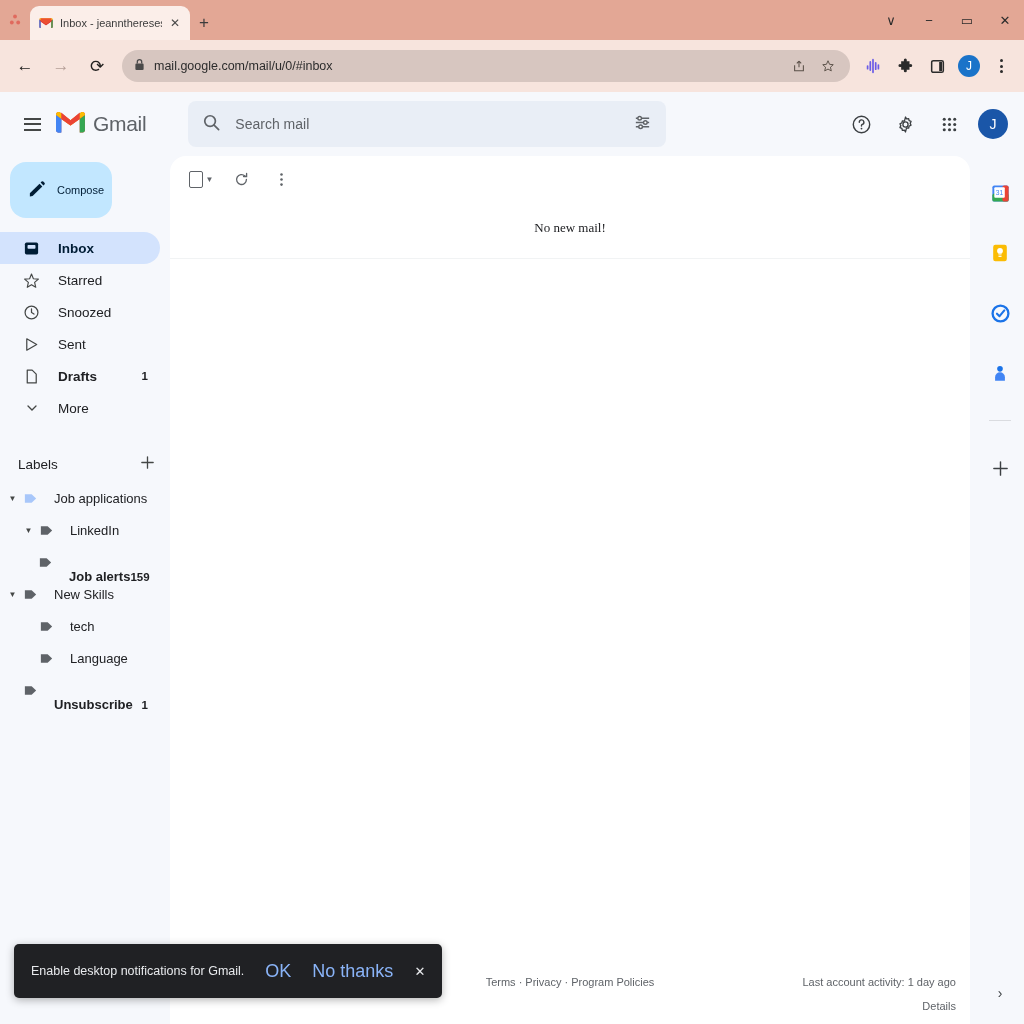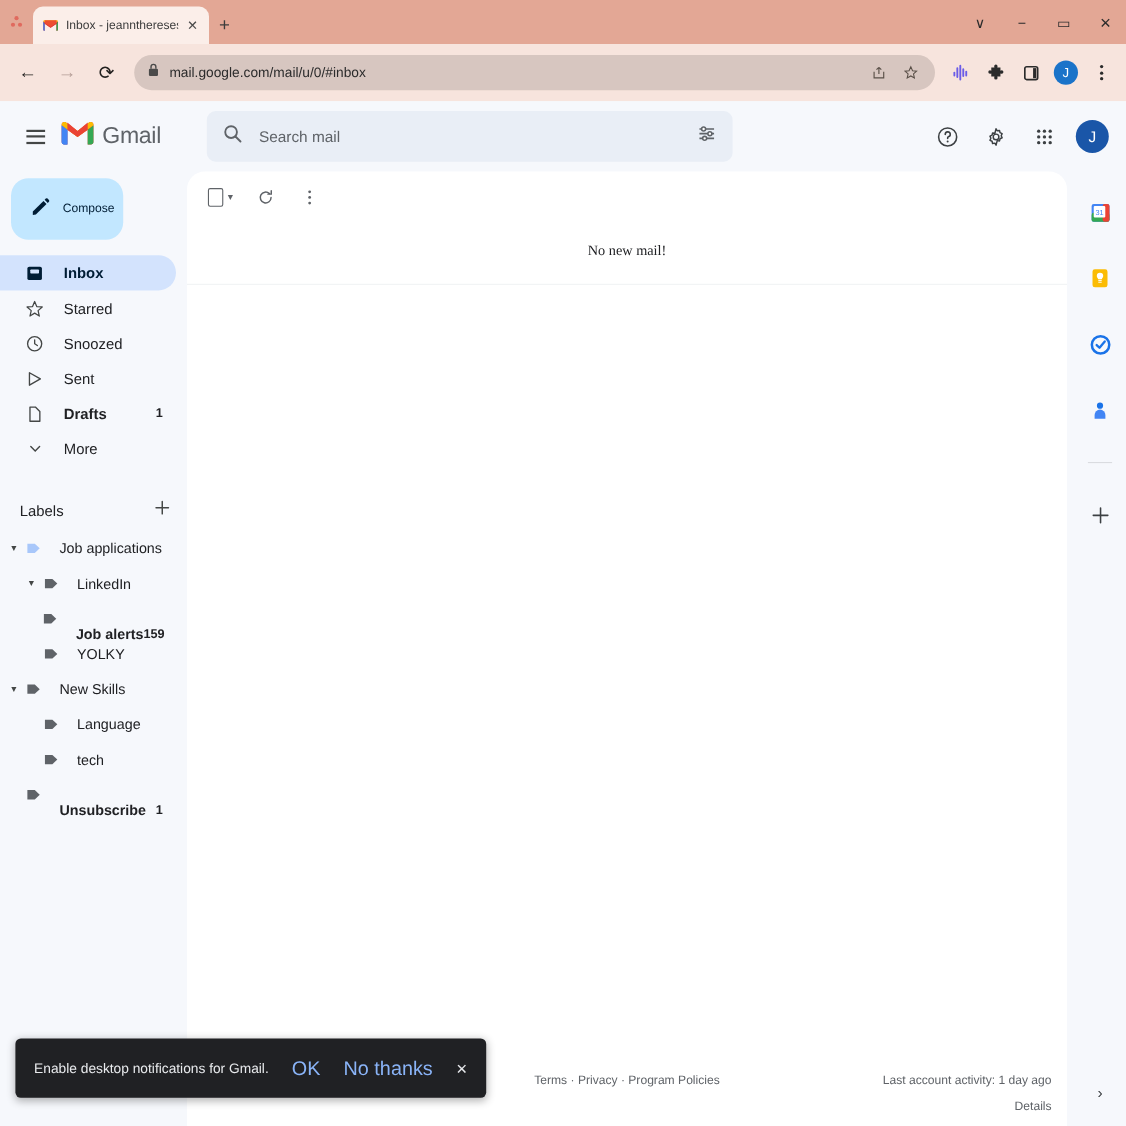--- a/index.html
+++ b/index.html
@@ -535,61 +535,51 @@
 
           <span class="tagico">
             <svg width="15" height="15" viewBox="0 0 16 16">
                 <path d="M2 3.5h7.2L14 8l-4.8 4.5H2z" fill="#5f6368"></path>
               </svg>
           </span>
           <span class="lbl">Job alerts</span>
           <span class="cnt">159</span>
         </div>
 
+
+        <div class="label-row lv0">
+          <span class="caret">▼</span>
+          <span class="tagico">
+            <svg width="15" height="15" viewBox="0 0 16 16">
+                <path d="M2 3.5h7.2L14 8l-4.8 4.5H2z" fill="#5f6368"></path>
+              </svg>
+          </span>
+          <span class="lbl">New Skills</span>
+          <span class="cnt"></span>
+        </div>
+
         <div class="label-row lv1">
           <span class="caret"></span>
           <span class="tagico">
             <svg width="15" height="15" viewBox="0 0 16 16">
                 <path d="M2 3.5h7.2L14 8l-4.8 4.5H2z" fill="#5f6368"></path>
               </svg>
           </span>
-          <span class="lbl">YOLKY</span>
-          <span class="cnt"></span>
-        </div>
-
-        <div class="label-row lv0">
-          <span class="caret">▼</span>
-          <span class="tagico">
-            <svg width="15" height="15" viewBox="0 0 16 16">
-                <path d="M2 3.5h7.2L14 8l-4.8 4.5H2z" fill="#5f6368"></path>
-              </svg>
-          </span>
-          <span class="lbl">New Skills</span>
+          <span class="lbl">tech</span>
           <span class="cnt"></span>
         </div>
 
         <div class="label-row lv1">
           <span class="caret"></span>
           <span class="tagico">
             <svg width="15" height="15" viewBox="0 0 16 16">
                 <path d="M2 3.5h7.2L14 8l-4.8 4.5H2z" fill="#5f6368"></path>
               </svg>
           </span>
           <span class="lbl">Language</span>
-          <span class="cnt"></span>
-        </div>
-
-        <div class="label-row lv1">
-          <span class="caret"></span>
-          <span class="tagico">
-            <svg width="15" height="15" viewBox="0 0 16 16">
-                <path d="M2 3.5h7.2L14 8l-4.8 4.5H2z" fill="#5f6368"></path>
-              </svg>
-          </span>
-          <span class="lbl">tech</span>
           <span class="cnt"></span>
         </div>
 
         <div class="label-row lv0 bold">
           <span class="caret"></span>
           <span class="tagico">
             <svg width="15" height="15" viewBox="0 0 16 16">
                 <path d="M2 3.5h7.2L14 8l-4.8 4.5H2z" fill="#5f6368"></path>
               </svg>
           </span>

